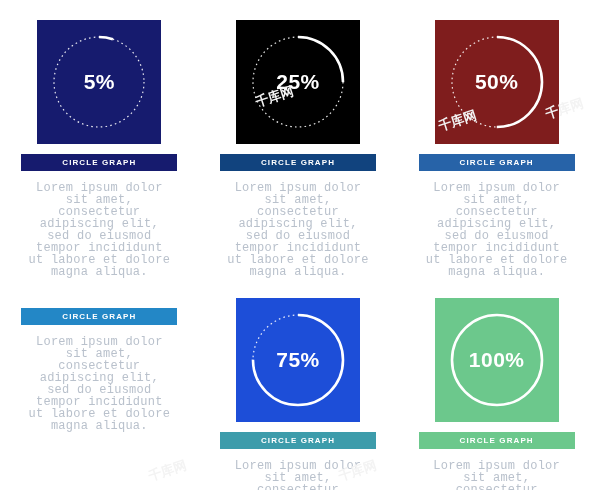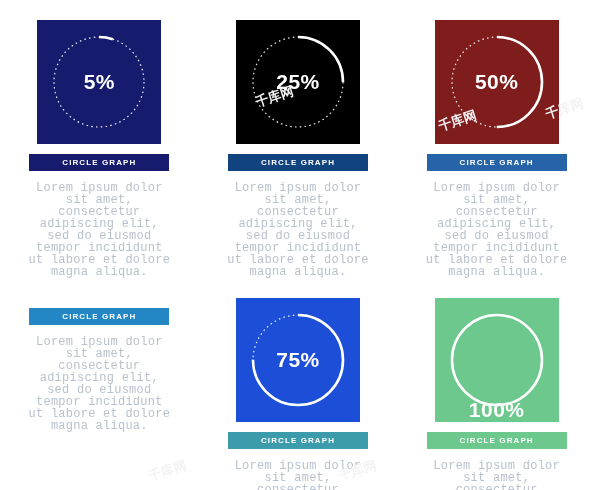--- a/index.html
+++ b/index.html
@@ -53,21 +53,21 @@
   .pct {
     position: relative;
     color: #ffffff;
     font-size: 21px;
     font-weight: bold;
     letter-spacing: 0.5px;
     z-index: 2;
     font-family: "Liberation Sans", sans-serif;
   }
   .bar {
-    width: 140px;
+    width: 156px;
     height: 17px;
     margin-top: 10px;
     display: flex;
     align-items: center;
     justify-content: center;
   }
   .bar-label {
     color: #ffffff;
     font-size: 8px;
     font-weight: bold;
@@ -166,21 +166,21 @@
       </div>
       <div class="pct">75%</div>
     </div>
     <div class="bar" style="background:#3d9cab;">
       <span class="bar-label">CIRCLE GRAPH</span>
     </div>
     <div class="desc">Lorem ipsum dolor sit amet, consectetur adipiscing elit, sed do eiusmod tempor incididunt ut labore et dolore magna aliqua.</div>
   </div>
 
   <div class="cell">
-    <div class="square" style="background:#6cc88c;align-items:flex-end;">
+    <div class="square" style="background:#6cc88c;">
       <div class="ring-wrap">
         <svg width="124" height="124" viewBox="0 0 124 124" aria-hidden="true">
           <circle cx="62" cy="62" r="45" fill="none" stroke="#ffffff" stroke-width="2.6" stroke-linecap="butt" stroke-dasharray="282.7 0" transform="rotate(-90 62 62)"></circle>
         </svg>
       </div>
       <div class="pct">100%</div>
     </div>
     <div class="bar" style="background:#6cc88c;">
       <span class="bar-label">CIRCLE GRAPH</span>
     </div>

